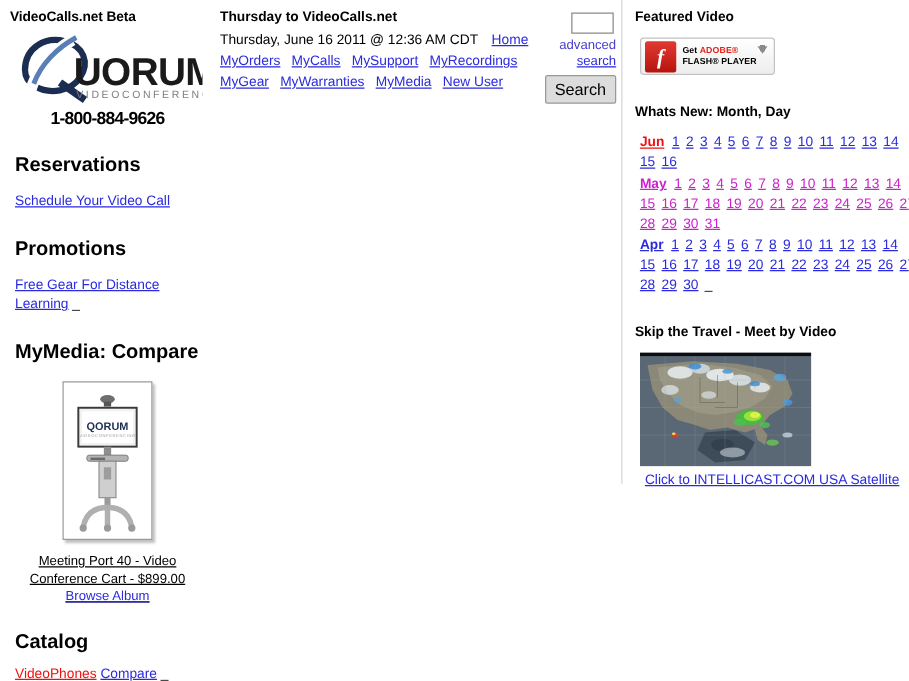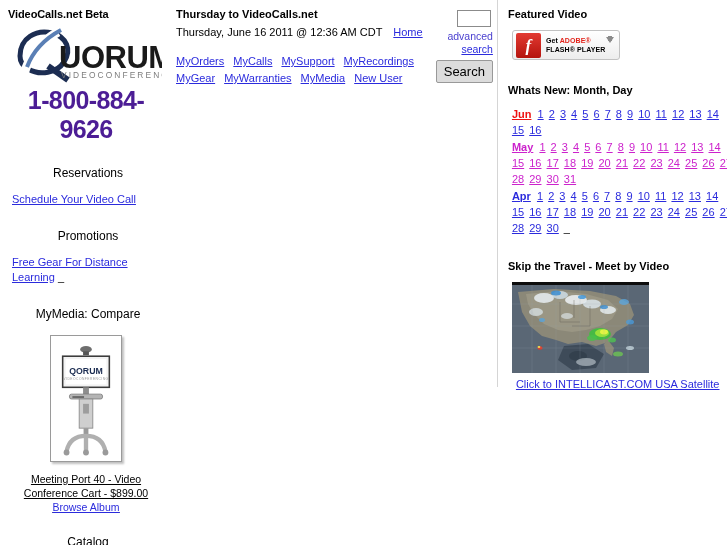--- a/index.html
+++ b/index.html
@@ -35,34 +35,33 @@
     color: #000;
     margin: 0 0 6px 0;
     letter-spacing: -0.1px;
   }
   .logo-wrap {
     margin: 2px 0 4px 4px;
     width: 150px;
   }
   .logo-svg { display: block; }
   .phone {
-    font-size: 25px;
-    font-weight: bold;
-    color: #4c1d95;
+    font-size: 14px;
+    font-weight: bold;
+    color: #000000;
     letter-spacing: -0.6px;
     text-align: center;
     margin: -2px 0 0 0;
     font-family: "Liberation Sans", sans-serif;
   }
 
   .sec-head {
-    font-size: 12px;
-    font-weight: normal;
+    font-size: 16px;
+    font-weight: bold;
     margin: 22px 0 10px 4px;
-    text-align: center;
   }
   .sec-link {
     margin: 12px 0 4px 4px;
     font-size: 11px;
     line-height: 15px;
   }
   .sec-link a { color: #2b2bdd; }
 
   .promo-link { width: 140px; }
 
@@ -116,21 +115,21 @@
     margin: 0 0 4px 0;
   }
   .datebar {
     font-size: 11px;
     line-height: 16px;
     color: #000;
   }
   .navlinks {
     font-size: 11px;
     line-height: 17px;
-    margin-top: 13px;
+    margin-top: 1px;
   }
   .navlinks a { margin-right: 9px; white-space: nowrap; }
   .datebar a { margin-left: 8px; }
 
   .search-box {
     flex: 0 0 66px;
     width: 66px;
     padding-top: 2px;
     text-align: right;
   }

